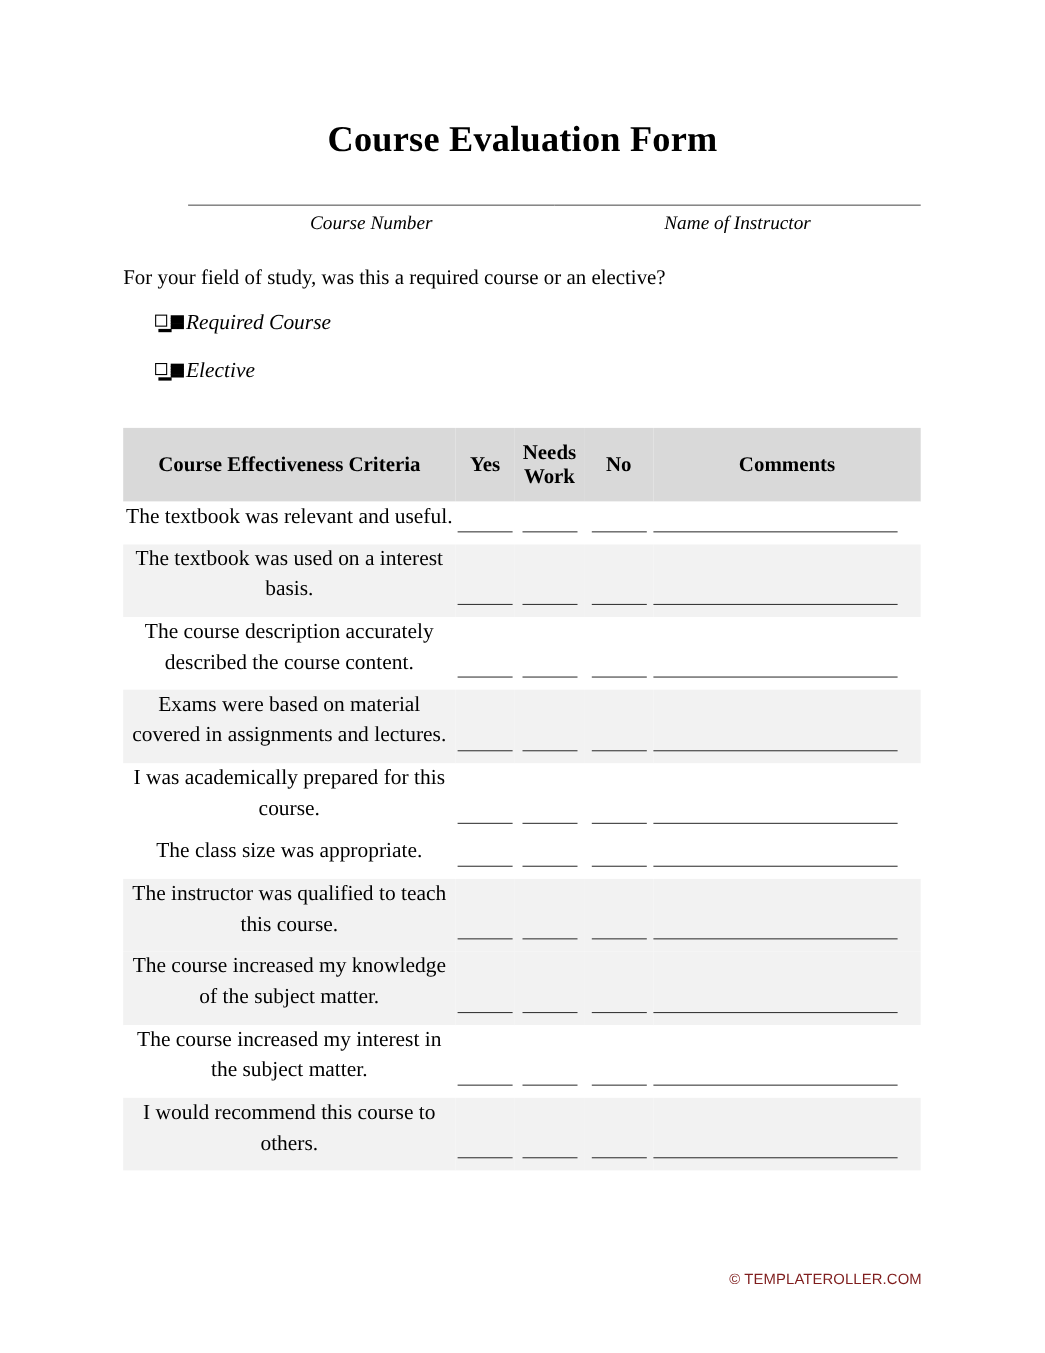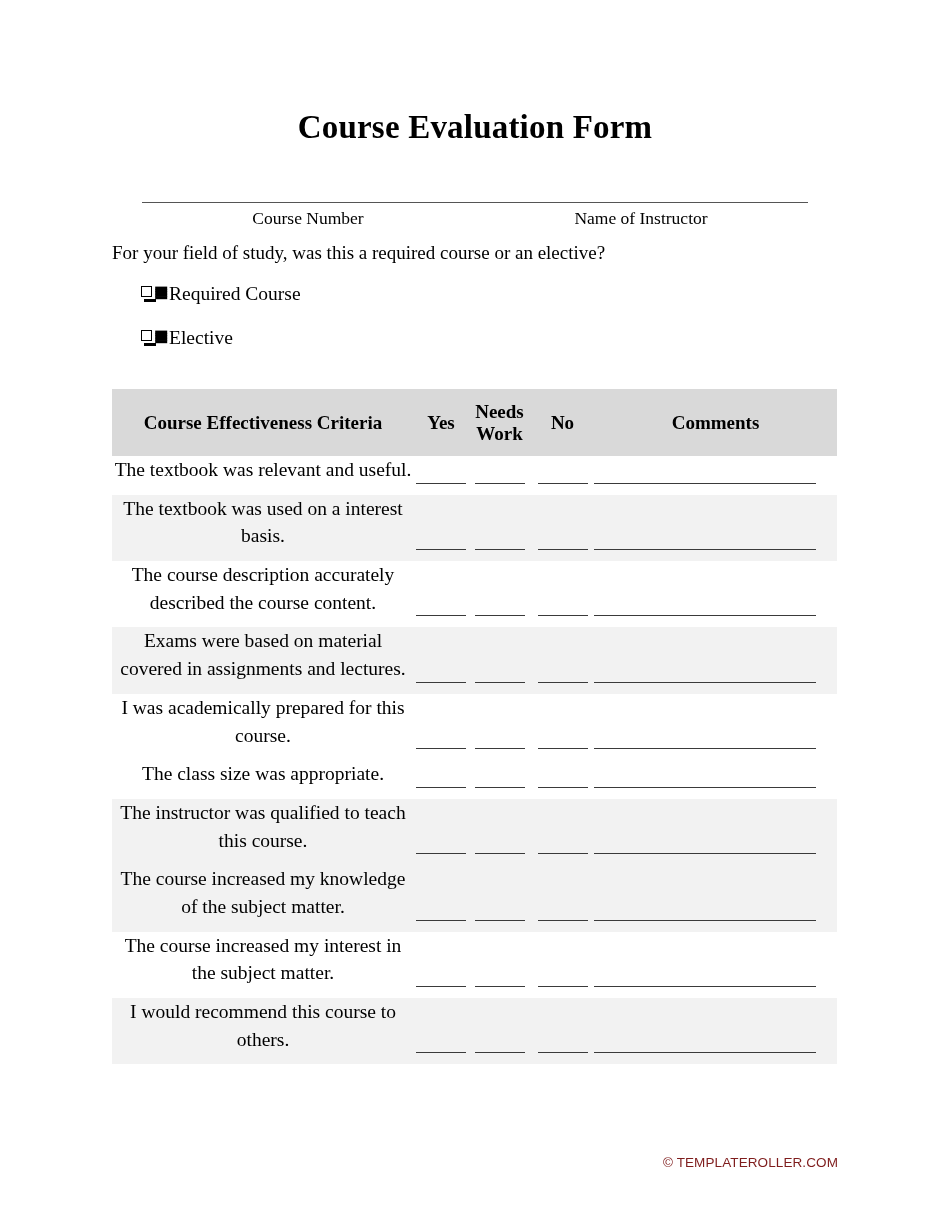--- a/index.html
+++ b/index.html
@@ -31,25 +31,26 @@
     text-align: center;
     font-size: 33px;
     font-weight: bold;
     letter-spacing: 0.2px;
     line-height: 1.1;
   }
 
   
   .id-row {
     position: absolute;
-    top: 202px;
+    top: 186px;
     left: 112px;
     width: 725px;
     display: flex;
-    justify-content: center;
+    justify-content: flex-end;
+    font-style: italic;
   }
   .id-field {
     width: 333px;
   }
   .id-rule {
     height: 0;
     border-bottom: 1.6px solid #555555;
     width: 100%;
   }
   .id-label {
@@ -67,20 +68,21 @@
     font-size: 19px;
     line-height: 1.3;
     white-space: nowrap;
   }
 
   
   .options {
     position: absolute;
     top: 282px;
     left: 141px;
+    font-style: italic;
   }
   .option {
     display: flex;
     align-items: flex-start;
     margin-bottom: 20px;
     font-size: 19.5px;
     line-height: 1.25;
   }
   .checkbox-glyph {
     position: relative;

